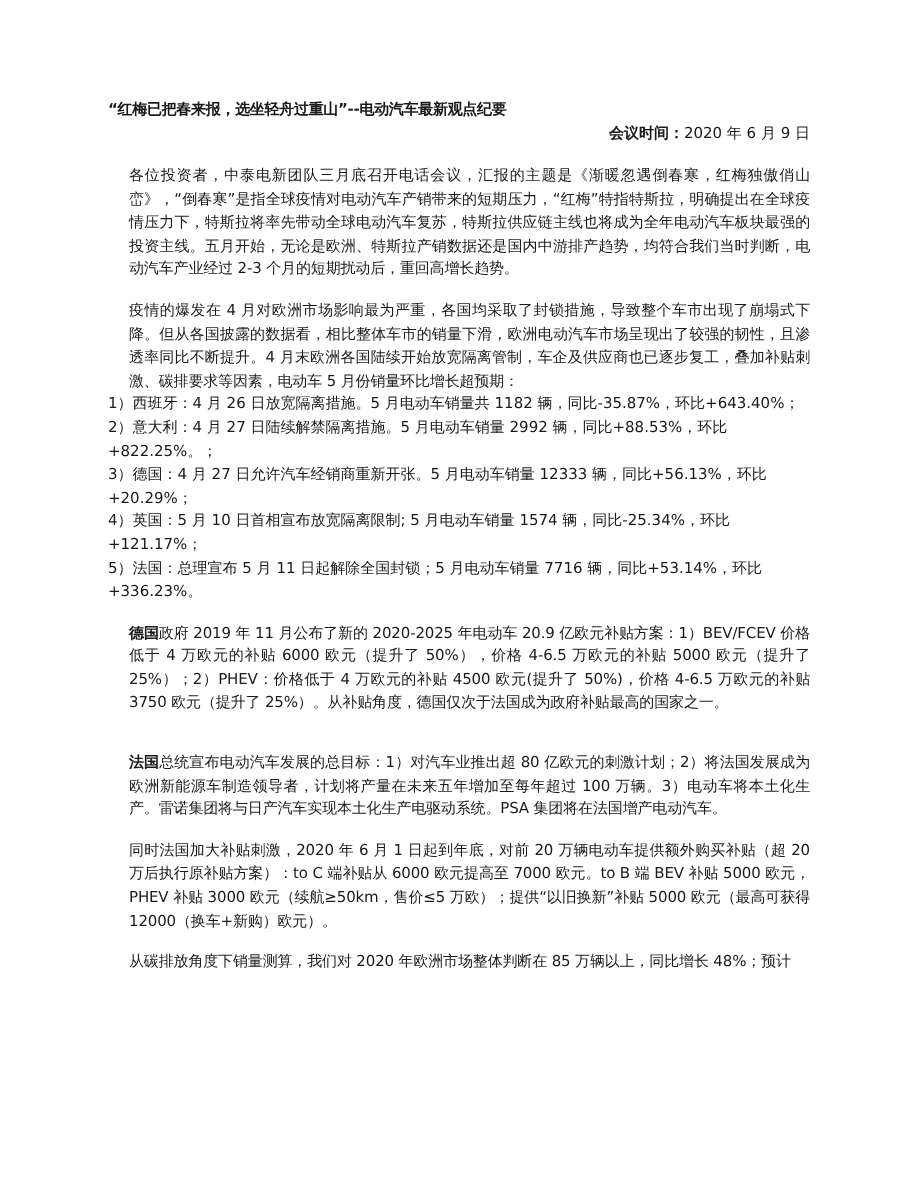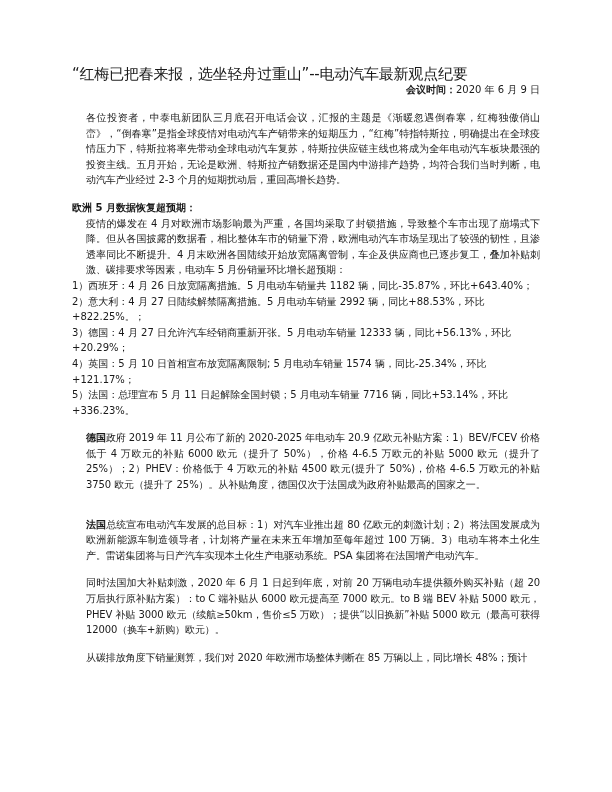--- a/index.html
+++ b/index.html
@@ -1,19 +1,19 @@
 <!DOCTYPE html>
 <html><head>
   <meta charset="utf-8">
   <style>
     html, body { margin: 0; padding: 0; background: #ffffff; }
     body { width: 612px; height: 792px; position: relative; overflow: hidden;
       font-family: "DejaVu Sans", "Liberation Sans", sans-serif; color: #1a1a1a; }
     .page { position: absolute; left: 72px; top: 66px; width: 468px; font-size: 10px; line-height: 15.6px; }
-    .title { font-weight: normal; font-size: 15px; line-height: 16px; white-space: nowrap; letter-spacing: -0.2px; }
+    .title { font-weight: bold; font-size: 10px; line-height: 16px; white-space: nowrap; letter-spacing: -0.2px; }
     .meta { line-height: 16px; white-space: nowrap; text-align: right; }
     .meta b { font-weight: bold; }
     p { margin: 0; }
     .gap { height: 12px; }
     .heading { font-weight: bold; }
     .para { text-align: justify; letter-spacing: -0.1px; margin-left: 14px; }
     .lead { font-weight: bold; }
     .item { }
   </style>
 </head>
@@ -22,21 +22,20 @@
 <div class="page">
   <div class="title">“红梅已把春来报，选坐轻舟过重山”--电动汽车最新观点纪要</div>
   <div class="meta">
     <b>会议时间：</b><span>2020 年 6 月 9 日</span>
   </div>
 
   <div class="gap"></div>
   <p class="para">各位投资者，中泰电新团队三月底召开电话会议，汇报的主题是《渐暖忽遇倒春寒，红梅独傲俏山峦》，“倒春寒”是指全球疫情对电动汽车产销带来的短期压力，“红梅”特指特斯拉，明确提出在全球疫情压力下，特斯拉将率先带动全球电动汽车复苏，特斯拉供应链主线也将成为全年电动汽车板块最强的投资主线。五月开始，无论是欧洲、特斯拉产销数据还是国内中游排产趋势，均符合我们当时判断，电动汽车产业经过 2-3 个月的短期扰动后，重回高增长趋势。</p>
 
   <div class="gap"></div>
-  <div class="heading">欧洲 5 月数据恢复超预期：</div>
   <p class="para">疫情的爆发在 4 月对欧洲市场影响最为严重，各国均采取了封锁措施，导致整个车市出现了崩塌式下降。但从各国披露的数据看，相比整体车市的销量下滑，欧洲电动汽车市场呈现出了较强的韧性，且渗透率同比不断提升。4 月末欧洲各国陆续开始放宽隔离管制，车企及供应商也已逐步复工，叠加补贴刺激、碳排要求等因素，电动车 5 月份销量环比增长超预期：</p>
   <p class="item">1）西班牙：4 月 26 日放宽隔离措施。5 月电动车销量共 1182 辆，同比-35.87%，环比+643.40%；</p>
   <p class="item">2）意大利：4 月 27 日陆续解禁隔离措施。5 月电动车销量 2992 辆，同比+88.53%，环比+822.25%。；</p>
   <p class="item">3）德国：4 月 27 日允许汽车经销商重新开张。5 月电动车销量 12333 辆，同比+56.13%，环比+20.29%；</p>
   <p class="item">4）英国：5 月 10 日首相宣布放宽隔离限制; 5 月电动车销量 1574 辆，同比-25.34%，环比+121.17%；</p>
   <p class="item">5）法国：总理宣布 5 月 11 日起解除全国封锁；5 月电动车销量 7716 辆，同比+53.14%，环比+336.23%。</p>
 
   <div class="gap"></div>
   <p class="para"><span class="lead">德国</span><span>政府 2019 年 11 月公布了新的 2020-2025 年电动车 20.9 亿欧元补贴方案：1）BEV/FCEV 价格低于 4 万欧元的补贴 6000 欧元（提升了 50%），价格 4-6.5 万欧元的补贴 5000 欧元（提升了 25%）；2）PHEV：价格低于 4 万欧元的补贴 4500 欧元(提升了 50%)，价格 4-6.5 万欧元的补贴 3750 欧元（提升了 25%）。从补贴角度，德国仅次于法国成为政府补贴最高的国家之一。</span></p>
 

